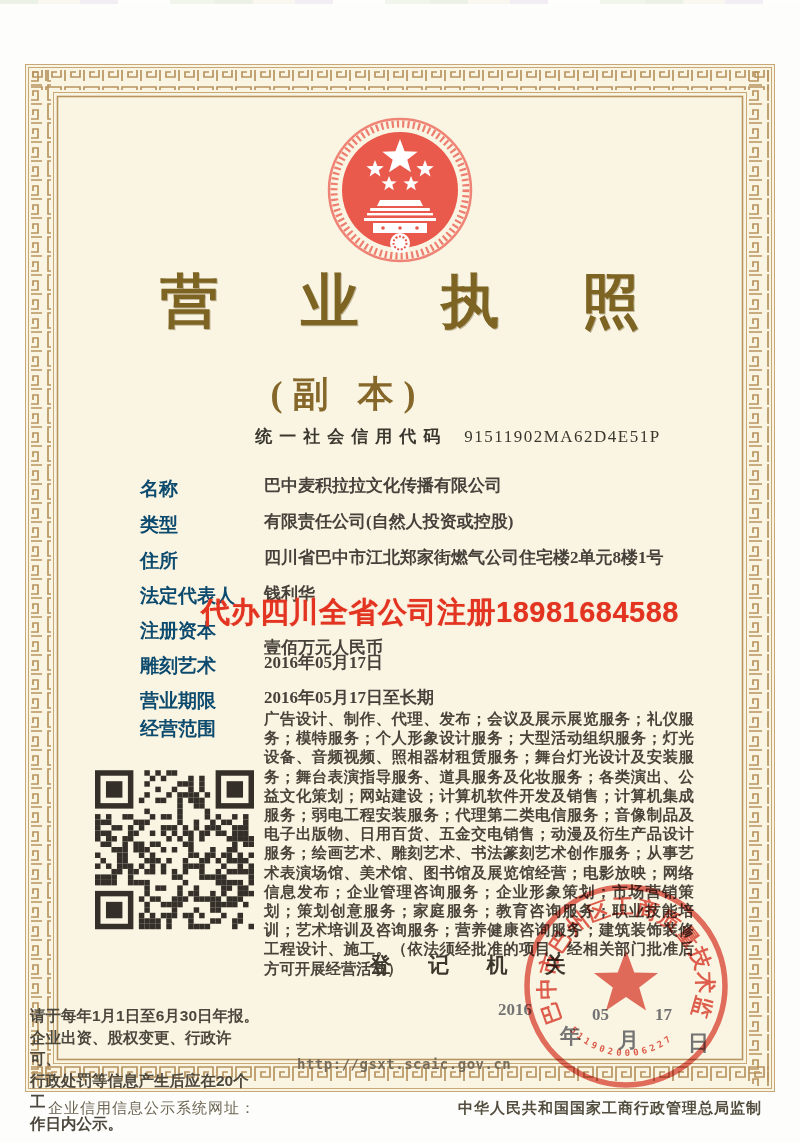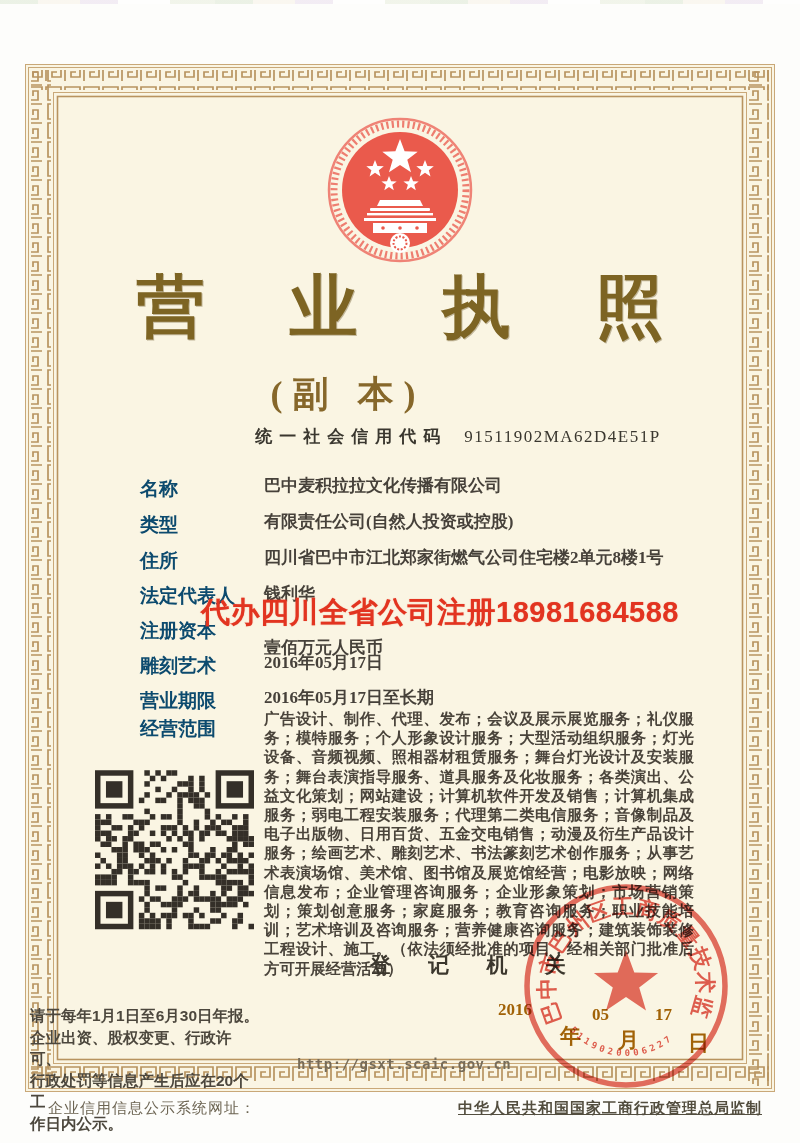--- a/index.html
+++ b/index.html
@@ -20,21 +20,21 @@
   .paper{
     left:25px;top:64px;width:750px;height:1028px;
     background:#faf5e3;z-index:1;
   }
   .frame-svg{left:25px;top:64px;z-index:2;pointer-events:none;}
   
   .emblem{left:307px;top:112px;z-index:3;}
   
   .title{
     left:0;top:272px;width:800px;text-align:center;z-index:3;
-    font-size:68px;font-weight:700;color:#7d6423;
+    font-size:58px;font-weight:700;color:#7d6423;
     letter-spacing:34px;text-indent:34px;line-height:1.05;
     text-shadow:1px 1px 0 rgba(90,70,20,.35);
   }
   .subtitle{
     left:0;top:370px;width:686px;text-align:center;z-index:3;
     font-size:36px;font-weight:700;color:#86672a;letter-spacing:10px;text-indent:10px;
   }
   .codeline{
     left:0;top:425px;width:800px;text-align:center;z-index:3;
     transform:translateX(58px);font-size:17px;font-weight:700;color:#3a372f;
@@ -67,21 +67,21 @@
     font-size:29px;font-weight:700;color:#e23420;letter-spacing:.5px;
     text-shadow:0 0 1px rgba(226,52,32,.55);
   }
   
   .qr{left:95px;top:764px;z-index:3;}
   
   .reg-label{
     left:370px;top:951px;z-index:3;font-size:21px;font-weight:700;
     color:#3b372d;letter-spacing:16px;white-space:nowrap;
   }
-  .dt{z-index:4;font-weight:700;color:#a16207;white-space:nowrap;}
+  .dt{z-index:4;font-weight:700;color:#737373;white-space:nowrap;}
   .dt-num{font-size:17px;}
   .dt-char{font-size:21px;}
   
   .seal{left:518px;top:878px;z-index:6;mix-blend-mode:multiply;opacity:.85;}
   
   .notice{
     left:30px;top:1005px;width:230px;z-index:10;
     font-family:"Liberation Sans","DejaVu Sans",sans-serif;
     font-size:15.5px;line-height:21.5px;font-weight:600;color:#4c473d;
   }
@@ -89,21 +89,21 @@
   .url{
     left:297px;top:1056px;z-index:11;
     font-family:"DejaVu Sans Mono","Liberation Mono",monospace;
     font-size:14px;font-weight:700;color:#776c59;letter-spacing:.5px;
   }
   
   .footer-left{
     left:48px;top:1099px;z-index:3;font-size:15px;color:#6d6553;letter-spacing:1px;font-weight:500;
   }
   .footer-right{
-    right:38px;top:1099px;z-index:3;font-size:15px;color:#534e3f;letter-spacing:1px;font-weight:600;text-decoration:underline;
+    right:38px;top:1099px;z-index:3;font-size:15px;color:#534e3f;letter-spacing:1px;font-weight:600;
   }
 </style>
 </head>
 <body>
 
 <div class="abs glitch"></div>
 
 <div class="abs paper"></div>
 
 <svg class="abs frame-svg" width="750" height="1028" viewBox="0 0 750 1028">

